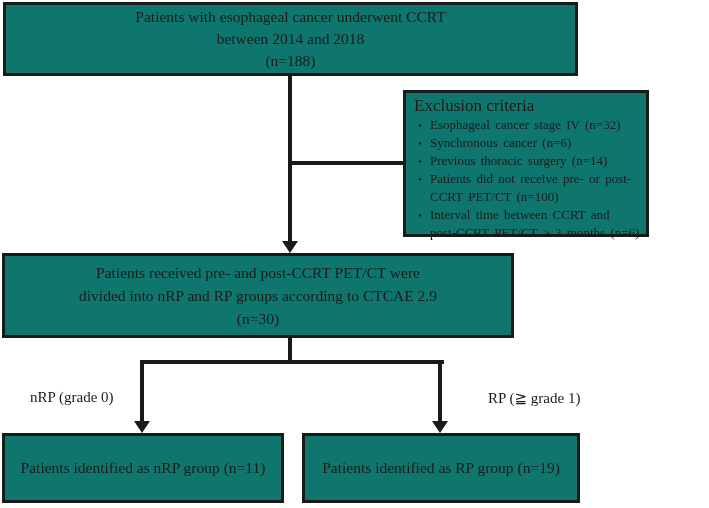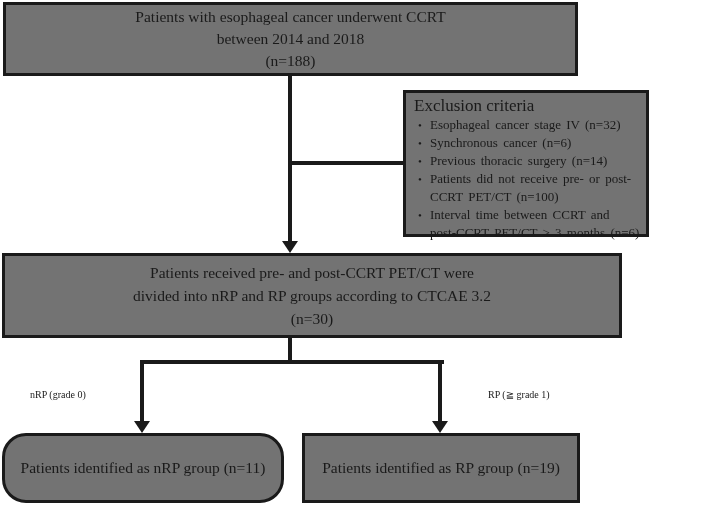--- a/index.html
+++ b/index.html
@@ -12,21 +12,21 @@
     width: 709px;
     height: 508px;
     background: #ffffff;
     font-family: "Liberation Serif", "DejaVu Serif", serif;
     color: #1a1a1a;
     overflow: hidden;
   }
   .box {
     position: absolute;
     border: 3px solid #1a1a1a;
-    background: #737373;
+    background: #0f766e;
     box-sizing: border-box;
   }
   .center-text {
     display: flex;
     flex-direction: column;
     align-items: center;
     justify-content: center;
     text-align: center;
   }
   .box-top {
@@ -54,48 +54,47 @@
   .excl-bullet {
     width: 12px;
     flex: 0 0 12px;
     padding-left: 4px;
     font-size: 11px;
   }
   .excl-text {
     flex: 1;
   }
   .box-middle {
-    left: 2px; top: 253px; width: 620px; height: 85px;
+    left: 2px; top: 253px; width: 512px; height: 85px;
     font-size: 15.5px; line-height: 23px;
   }
   .box-bottom-left {
     left: 2px; top: 433px; width: 282px; height: 70px;
     font-size: 15.5px;
-    border-radius: 24px;
   }
   .box-bottom-right {
     left: 302px; top: 433px; width: 278px; height: 70px;
     font-size: 15.5px;
     align-items: center;
   }
   .line {
     position: absolute;
     background: #1a1a1a;
   }
   .arrow-down {
     position: absolute;
     width: 0;
     height: 0;
     border-left: 8px solid transparent;
     border-right: 8px solid transparent;
     border-top: 12px solid #1a1a1a;
   }
   .branch-label {
     position: absolute;
-    font-size: 10px;
+    font-size: 15px;
     white-space: nowrap;
   }
   .label-left { left: 30px; top: 389px; }
   .label-right { left: 452px; top: 389px; margin-left: 36px; }
 </style>
 </head>
 <body>
 
 <div id="stage">
 
@@ -131,21 +130,21 @@
       </div>
       <div class="excl-item">
         <span class="excl-bullet">•</span>
         <span class="excl-text">Interval time between CCRT and post-CCRT PET/CT &gt; 3 months (n=6)</span>
       </div>
     </div>
   </div>
 
   <div class="box box-middle center-text">
     <span>Patients received pre- and post-CCRT PET/CT were</span>
-    <span>divided into nRP and RP groups according to CTCAE 3.2</span>
+    <span>divided into nRP and RP groups according to CTCAE 2.9</span>
     <span>(n=30)</span>
   </div>
 
   <div class="line" style="left:288px; top:338px; width:4px; height:25px;"></div>
   <div class="line" style="left:140px; top:360px; width:304px; height:4px;"></div>
   <div class="line" style="left:140px; top:360px; width:4px; height:62px;"></div>
   <div class="arrow-down" style="left:134px; top:421px;"></div>
   <div class="line" style="left:438px; top:360px; width:4px; height:62px;"></div>
   <div class="arrow-down" style="left:432px; top:421px;"></div>
 

